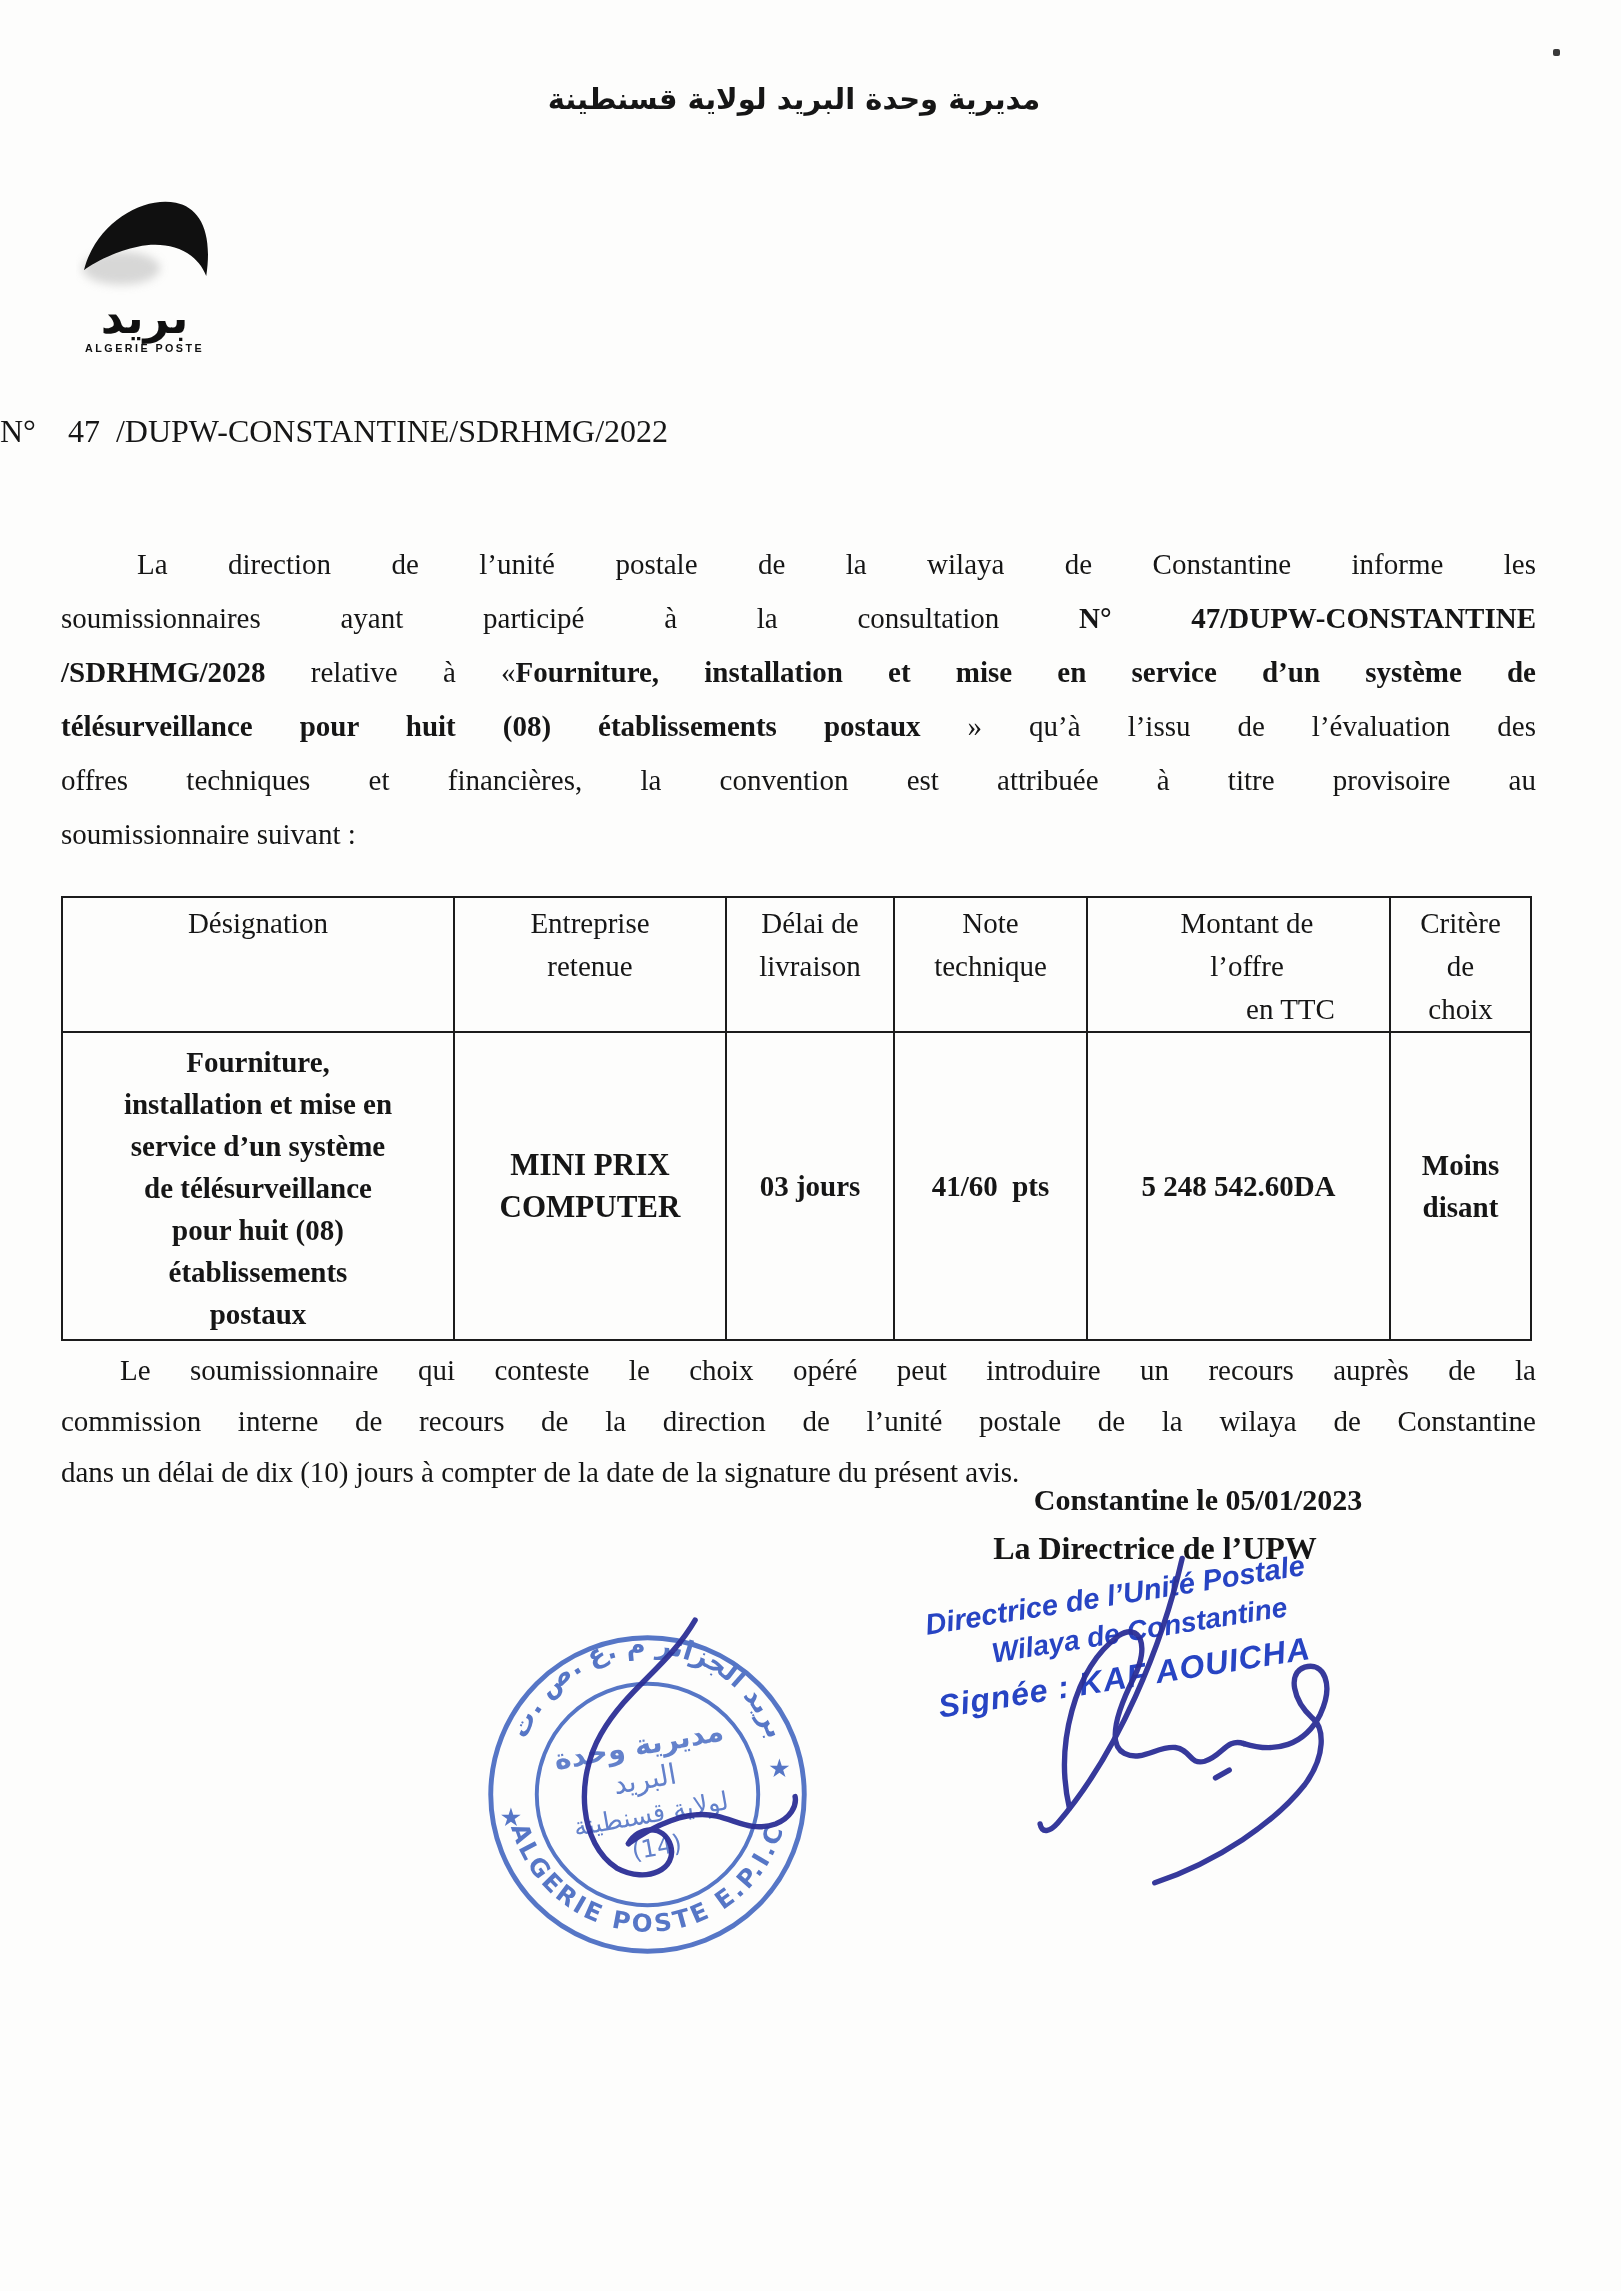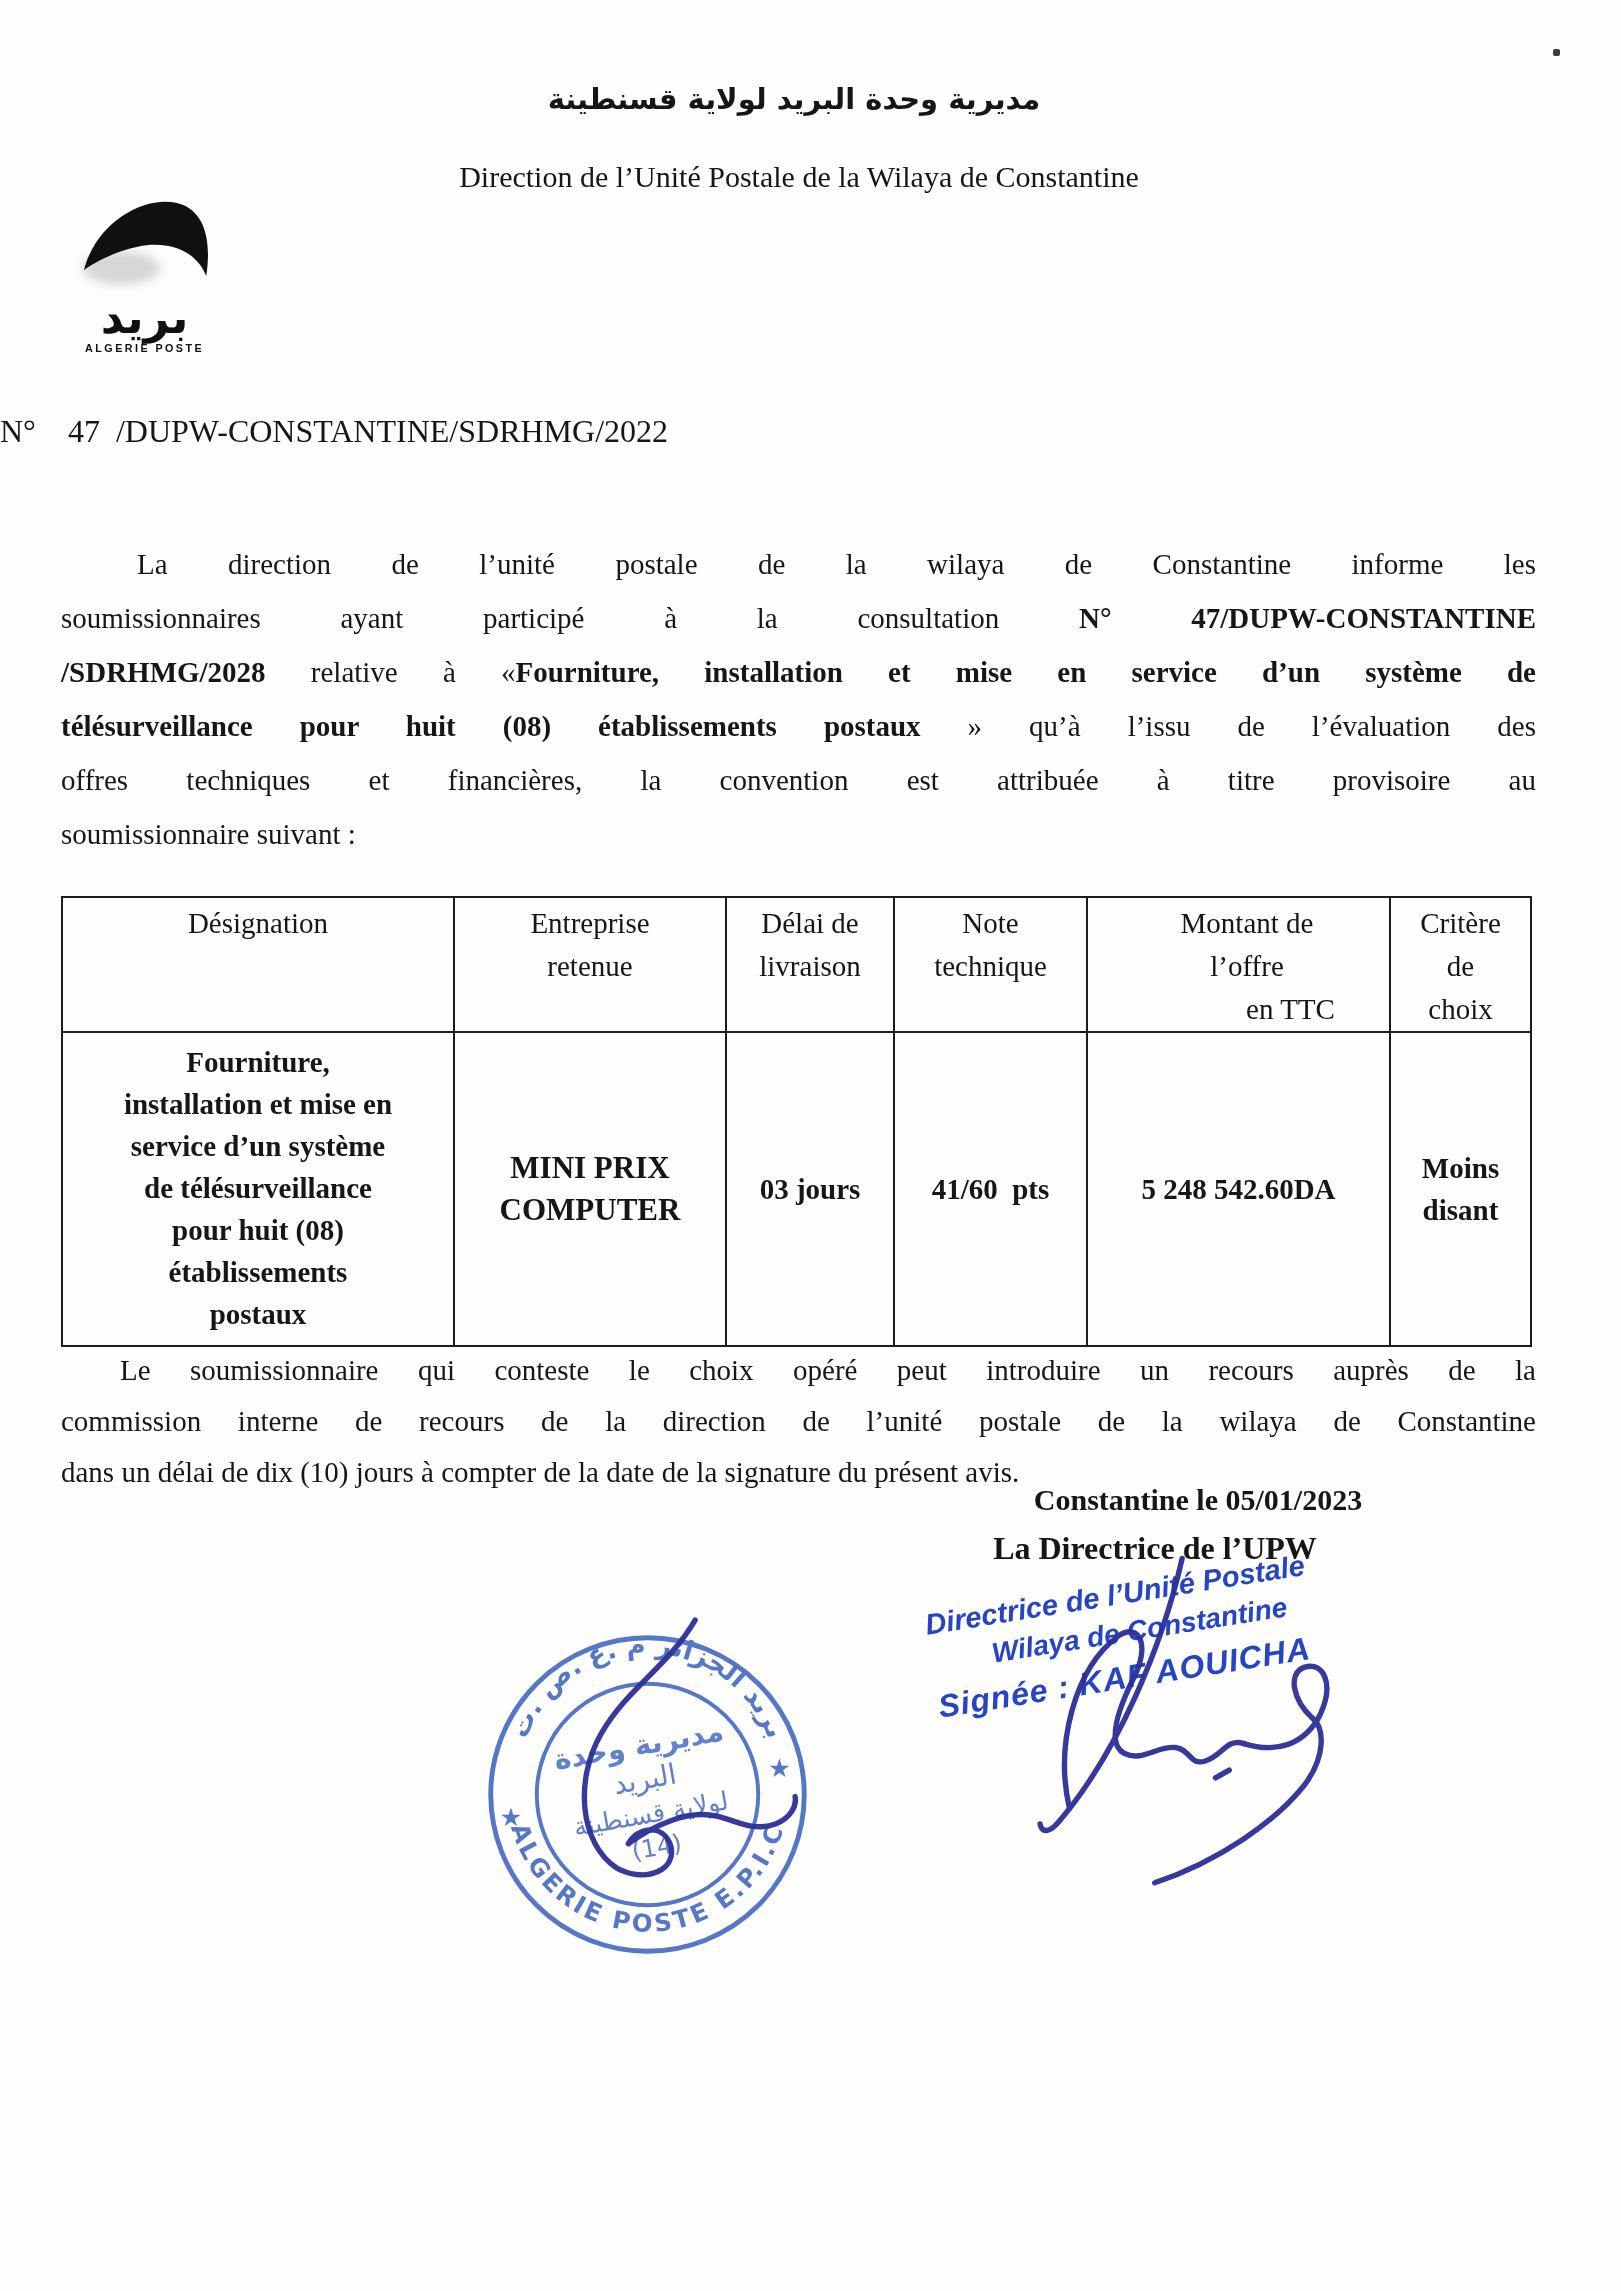--- a/index.html
+++ b/index.html
@@ -32,21 +32,21 @@
   .ind2{padding-left:59px;}
 
   
   .doc-table{position:absolute;left:61px;top:896px;width:1468px;border-collapse:collapse;
              table-layout:fixed;}
   .doc-table th,.doc-table td{border:2.9px solid #1c1c1c;white-space:pre-wrap;overflow:hidden;}
   .doc-table th{font-weight:normal;font-size:29px;line-height:43px;text-align:center;
                 vertical-align:top;padding:3.9px 2px 0 2px;height:129px;}
   .doc-table th.th-left{text-align:center;padding-left:19px;}
   .doc-table td{font-weight:bold;font-size:29px;line-height:42px;text-align:center;
-                vertical-align:middle;height:296px;padding:8px;}
+                vertical-align:middle;height:296px;padding:2px;}
   .doc-table td.c-des{vertical-align:top;padding-top:7.8px;line-height:42px;}
   .doc-table td.c-ent{font-size:31px;}
 
   
   .date-line{position:absolute;top:1483px;left:1198px;transform:translateX(-50%);
              font-size:30px;font-weight:bold;white-space:nowrap;}
   .role-line{position:absolute;top:1530px;left:1155px;transform:translateX(-50%);
              font-size:32px;font-weight:bold;white-space:nowrap;}
 
   
@@ -63,21 +63,20 @@
 
   .dot-artifact{position:absolute;left:1553px;top:49px;width:6.9px;height:6.9px;background:#3a3a3a;
                 border-radius:2px;}
 </style>
 </head>
 <body>
 
 <div id="page">
 
   <div class="header-ar">مديرية وحدة البريد لولاية قسنطينة</div>
-  <div class="header-fr">Direction de l’Unité Postale de la Wilaya de Constantine</div>
 
   <svg class="logo" viewBox="0 0 150 182">
     <defs>
         <filter id="blur1" x="-50%" y="-50%" width="200%" height="200%">
           <feGaussianBlur stdDeviation="5"></feGaussianBlur>
         </filter>
       </defs>
     <ellipse cx="46" cy="82" rx="40" ry="17" fill="#9a9a9a" opacity="0.38" filter="url(#blur1)"></ellipse>
     <path d="M 8,84 C 20,36 68,8 102,15 C 126,20 140,44 133,90 C 122,62 92,54 63,60 C 38,65 16,78 8,84 Z" fill="#101010"></path>
     <text x="70" y="148" text-anchor="middle" font-family="DejaVu Sans, sans-serif" font-size="46" font-weight="bold" fill="#101010">بريد</text>

